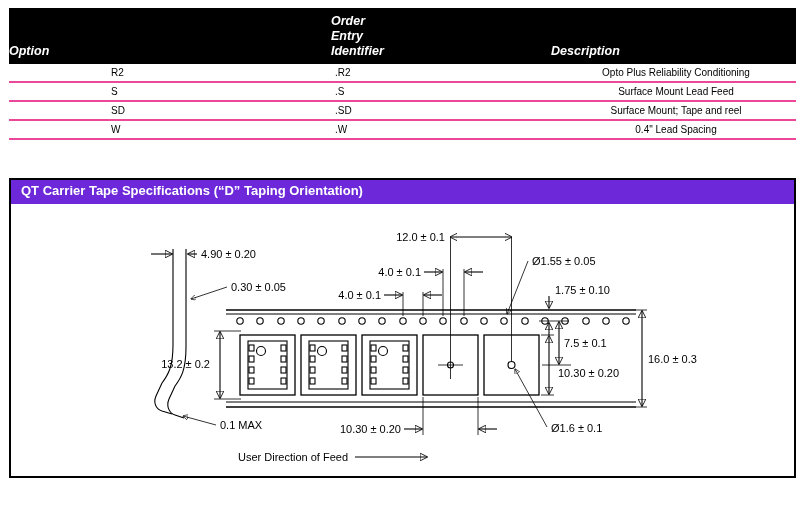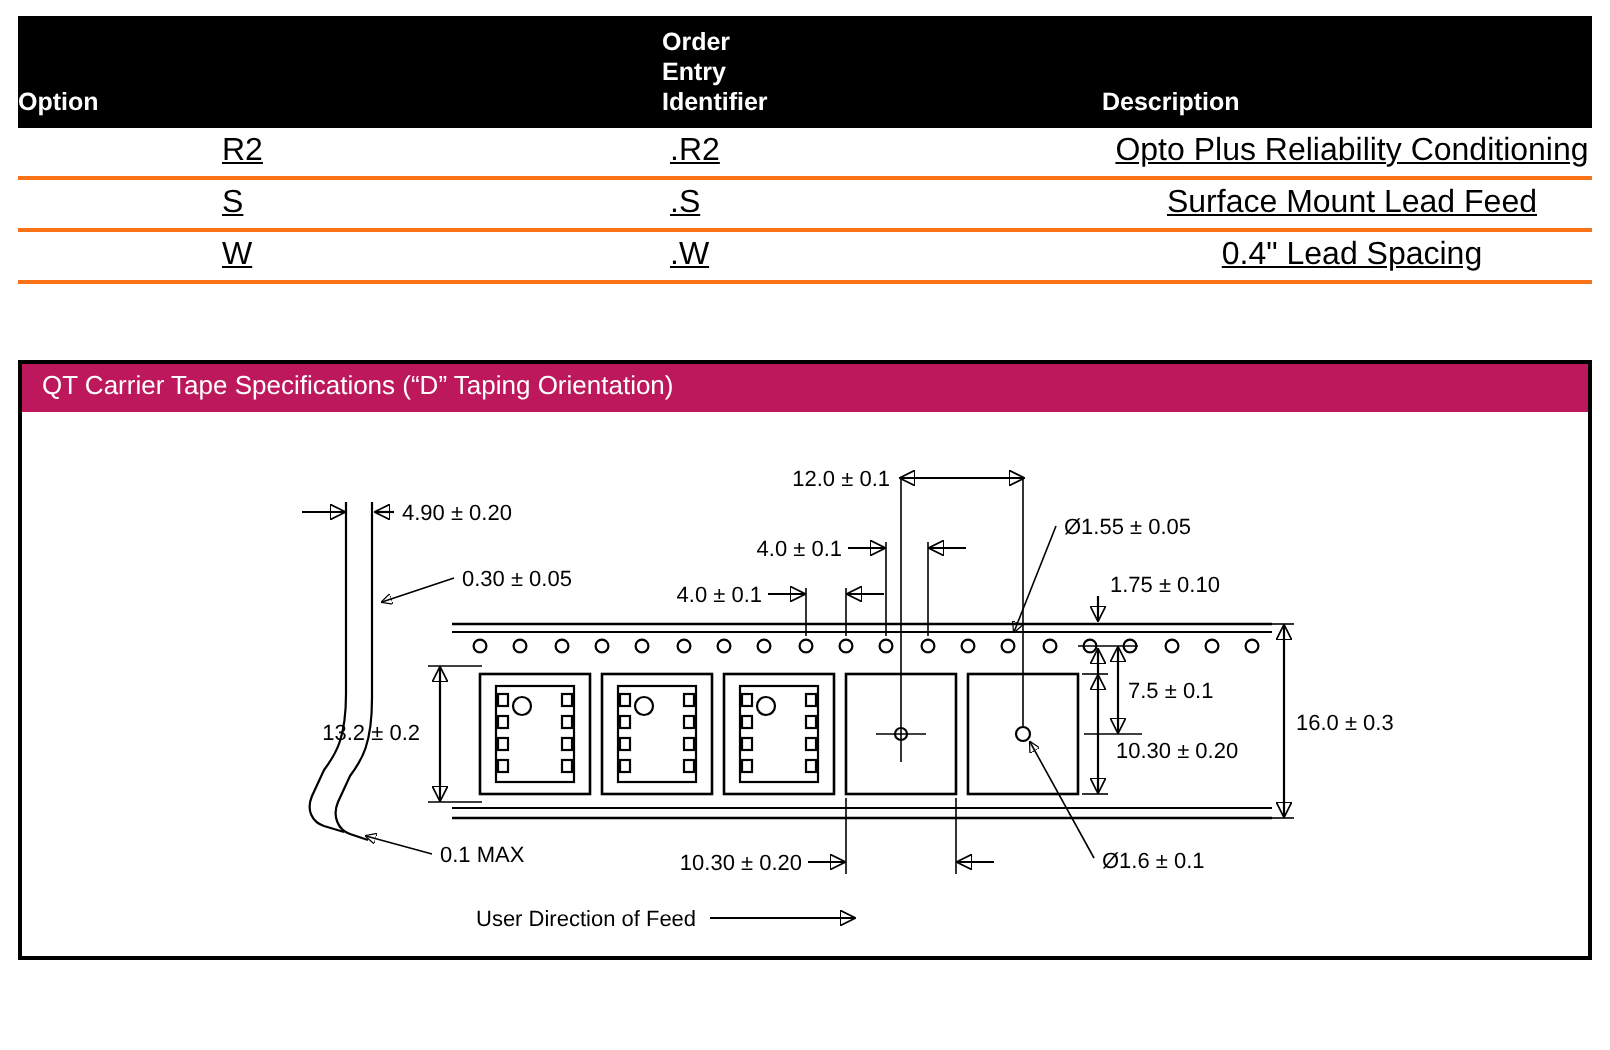--- a/index.html
+++ b/index.html
@@ -19,39 +19,38 @@
   }
 
   table.ordering {
     width:787px; border-collapse:collapse; table-layout:fixed;
   }
   table.ordering thead tr { background:#000; color:#fff; }
   table.ordering th {
     font-size:12.5px; font-weight:bold; text-align:left;
     vertical-align:bottom; padding:6px 0 5px 0;
   }
-  table.ordering th .h { white-space:pre-line; line-height:15px; display:block; }
+  table.ordering th .h { white-space:pre-line; line-height:15px; display:block;font-style:italic; }
   .col-option { width:322px; padding-left:102px; }
   .col-id     { width:220px; padding-left:4px; }
   .col-desc   { padding-left:5px; }
   table.ordering td {
-    font-size:16px; padding:3px 0 3px 0;
-    border-bottom:2px solid #f97316;
-    text-decoration:underline;
+    font-size:10px; padding:3px 0 3px 0;
+    border-bottom:2px solid #ec4899;
   }
   table.ordering td.col-option { padding-left:102px; }
   table.ordering td.col-id { padding-left:4px; }
   table.ordering td.col-desc { padding-left:5px;text-align:center; }
 
   .spec-box {
     margin-top:38px; width:787px; height:300px;
     border:2px solid #000; background:#fff;
   }
   .spec-header {
-    background:#be185d; color:#fff; font-weight:normal; font-size:13px;
+    background:#6d28d9; color:#fff; font-weight:bold; font-size:13px;
     padding:4px 10px 6px 10px; line-height:14px;
   }
   .spec-diagram { padding:1px 0 0 0; }
 
   svg { display:block; }
   svg line, svg path, svg rect, svg circle, svg polyline {
     stroke:#000; fill:none; stroke-width:1.1; stroke-linecap:butt;
   }
   svg .thin  { stroke-width:0.8; }
   svg .thick { stroke-width:1.3; }
@@ -86,20 +85,25 @@
     <tbody>
       <tr>
         <td class="col-option">R2</td>
         <td class="col-id">.R2</td>
         <td class="col-desc">Opto Plus Reliability Conditioning</td>
       </tr>
       <tr>
         <td class="col-option">S</td>
         <td class="col-id">.S</td>
         <td class="col-desc">Surface Mount Lead Feed</td>
+      </tr>
+      <tr>
+        <td class="col-option">SD</td>
+        <td class="col-id">.SD</td>
+        <td class="col-desc">Surface Mount; Tape and reel</td>
       </tr>
       <tr>
         <td class="col-option">W</td>
         <td class="col-id">.W</td>
         <td class="col-desc">0.4" Lead Spacing</td>
       </tr>
     </tbody>
   </table>
 
   <div class="spec-box">

